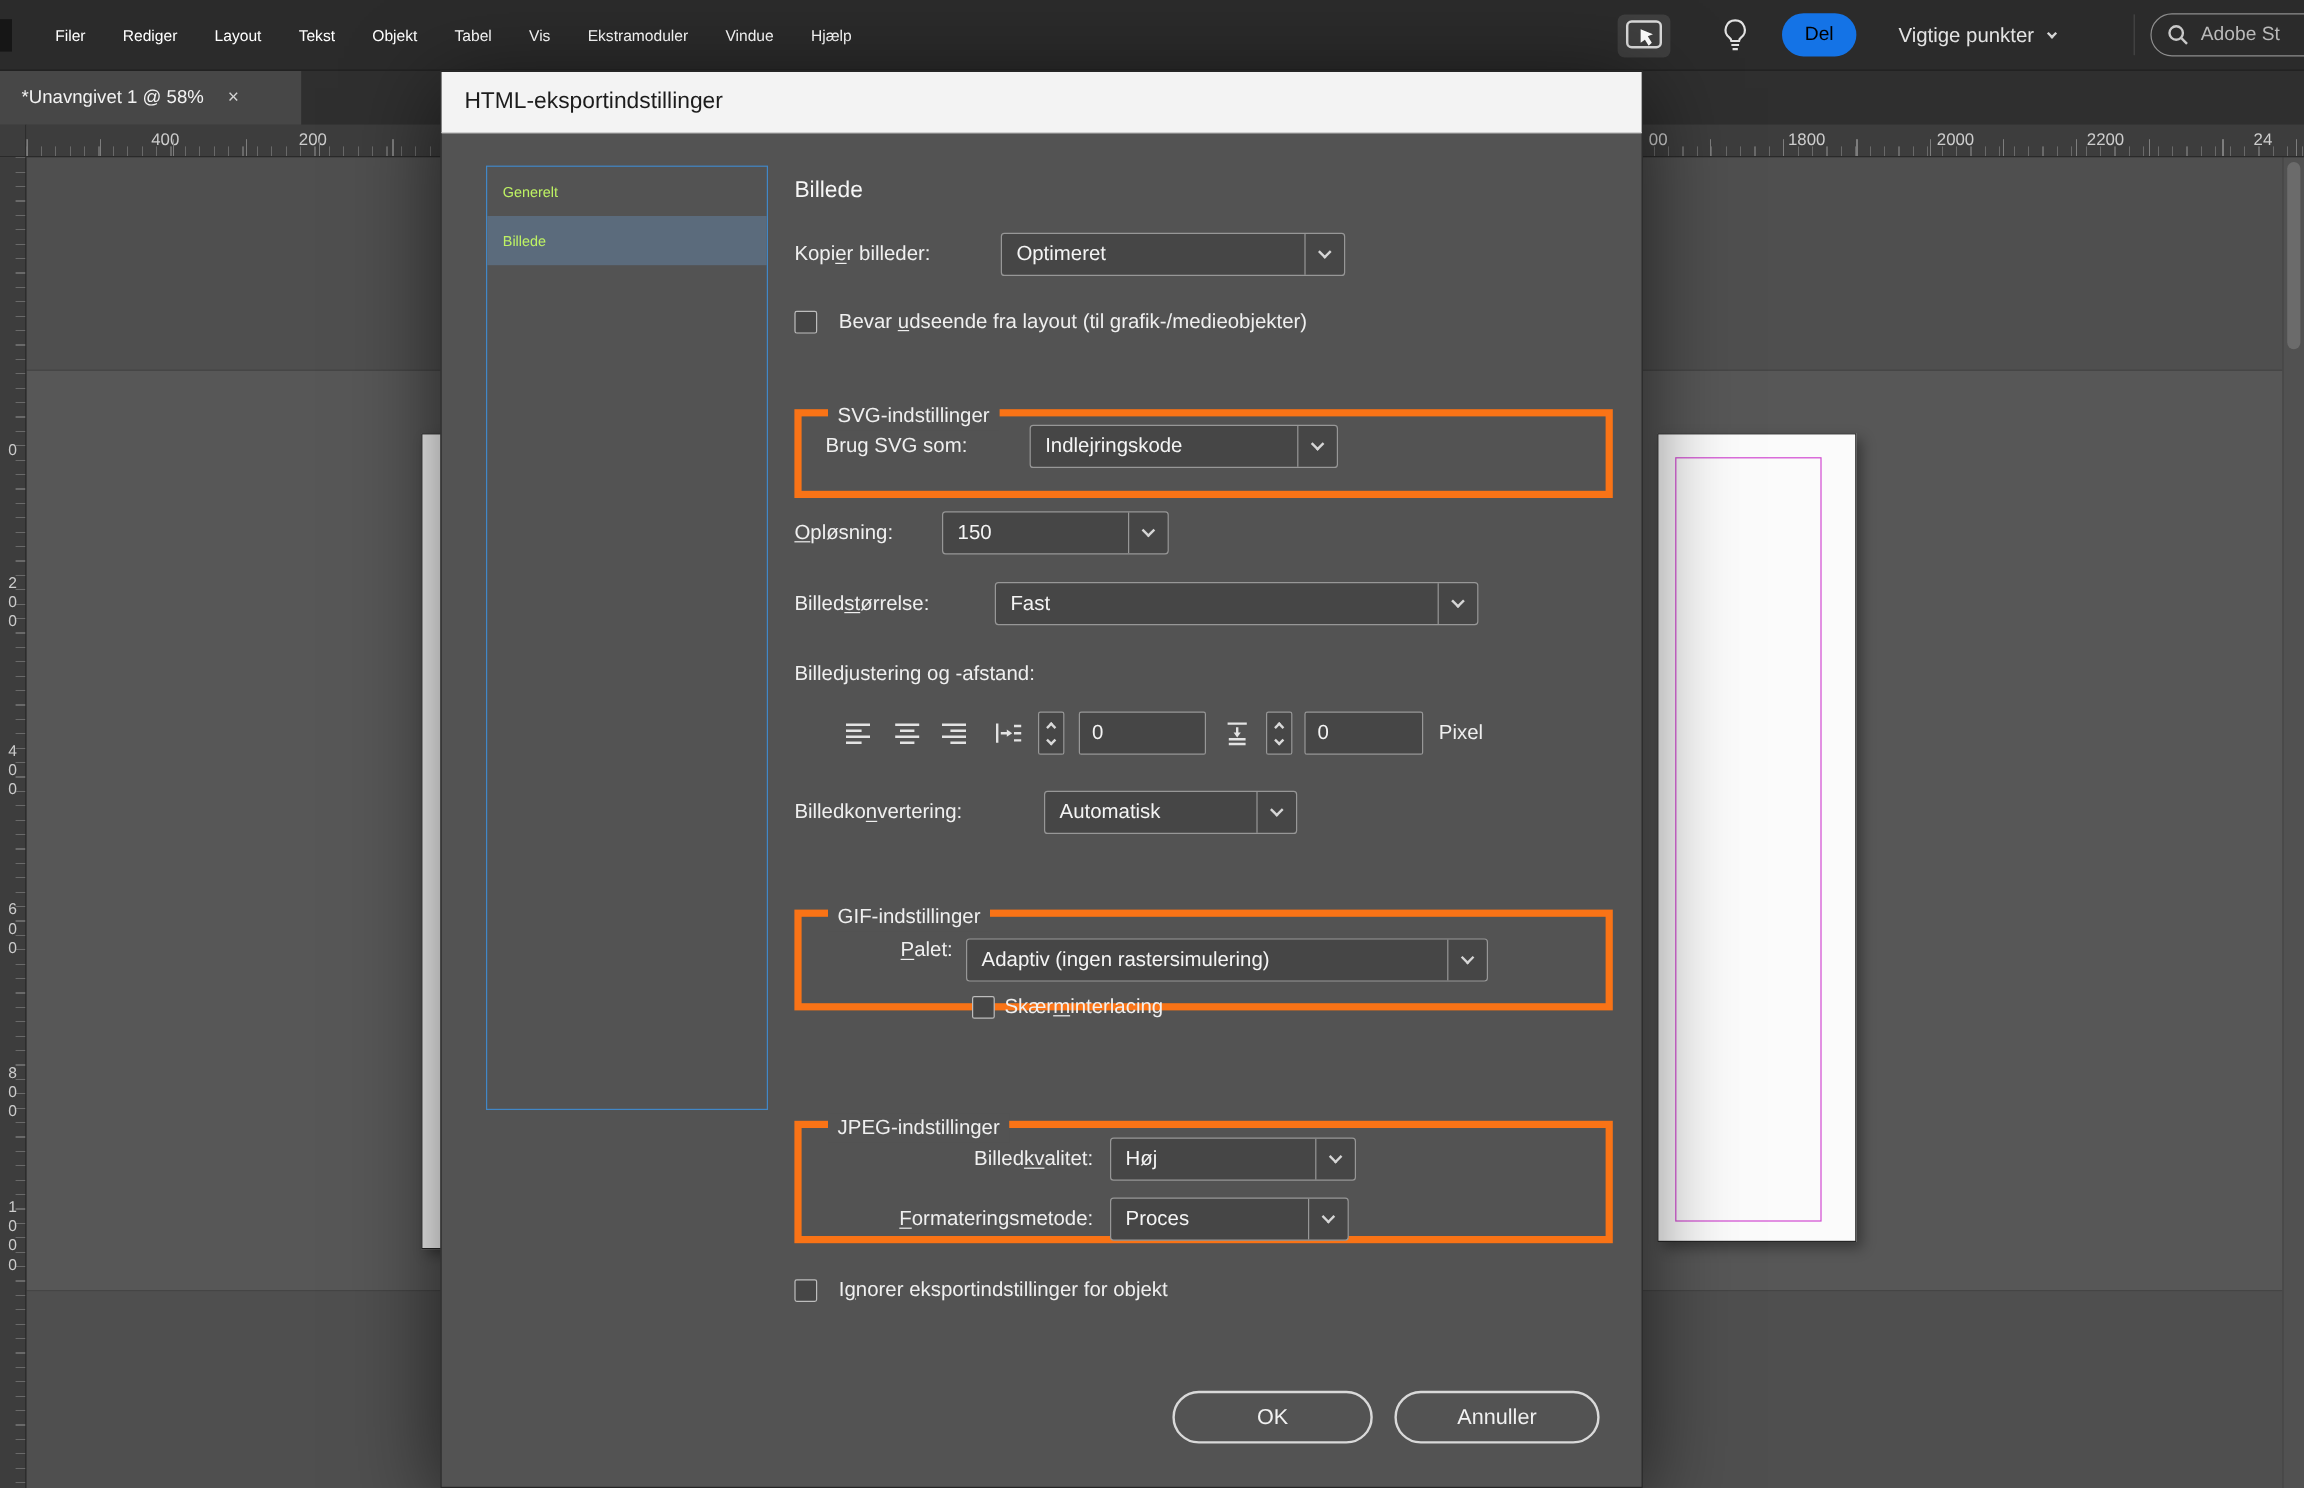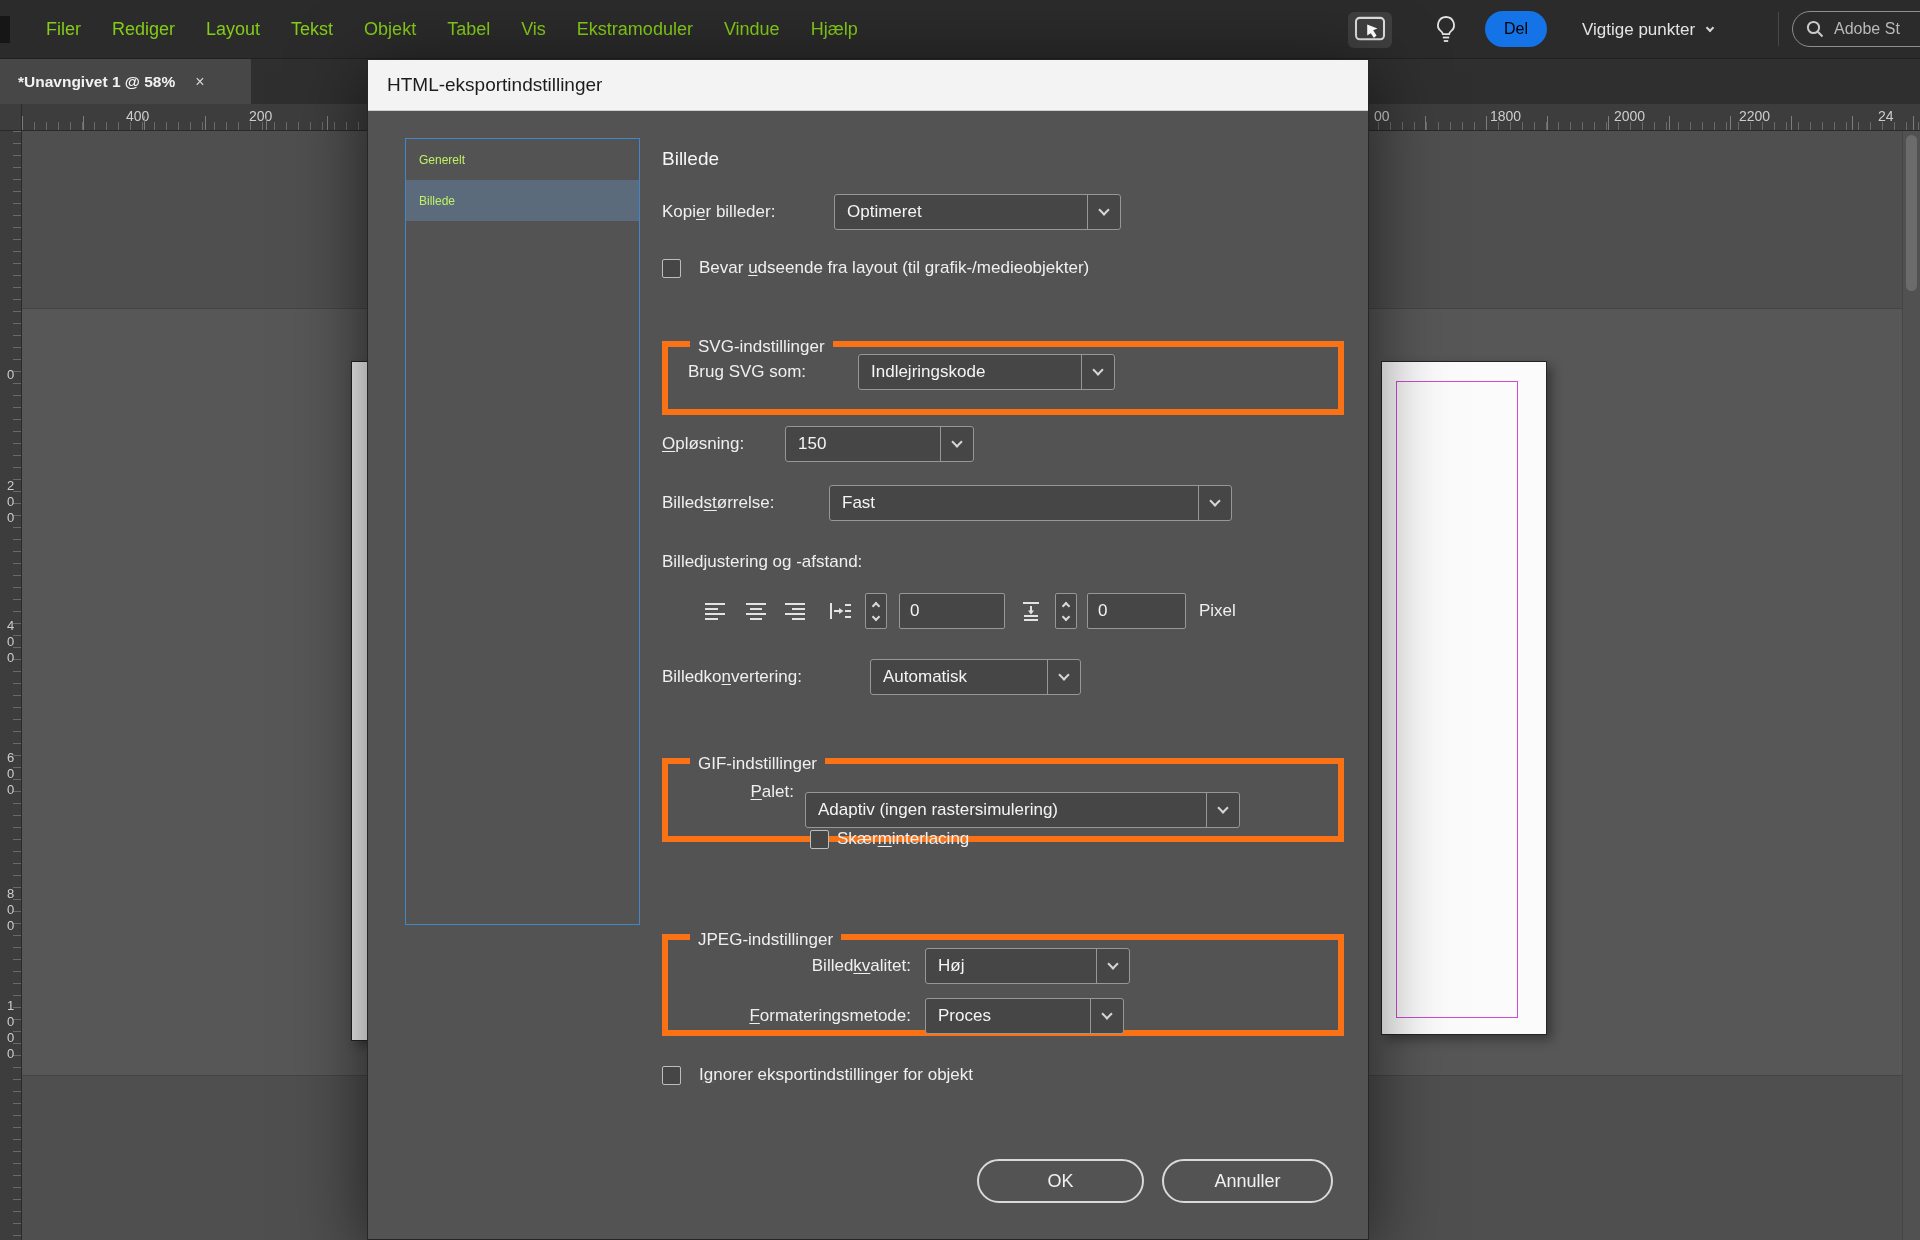--- a/index.html
+++ b/index.html
@@ -4,38 +4,38 @@
 <style>
   *{box-sizing:border-box;margin:0;padding:0}
   body{margin:0;background:#333}
   .screen{position:relative;width:1920px;height:1240px;overflow:hidden;background:#4f4f4f;
           font-family:"Liberation Sans",sans-serif;color:#eee}
 
   
   .menubar{position:absolute;left:0;top:0;width:1920px;height:59px;background:#2b2b2b;
            display:flex;align-items:center;gap:31px;padding-left:46px;z-index:20;border-bottom:1px solid #202020}
   .app-notch{position:absolute;left:0;top:16px;width:10px;height:27px;background:#161616}
-  .menu-item{font-size:18px;color:#84cc16;white-space:nowrap;flex:0 0 auto}
+  .menu-item{font-size:13px;color:#ffffff;white-space:nowrap;flex:0 0 auto}
   .mb-iconbtn{position:absolute;top:12px;height:36px;display:flex;align-items:center;justify-content:center;border-radius:6px}
   .share-pill{position:absolute;left:1485px;top:11px;width:62px;height:36px;border-radius:18px;
               display:flex;align-items:center;justify-content:center;color:#000000;font-size:16px}
   .workspace{position:absolute;left:1582px;top:0;height:59px;display:flex;align-items:center;gap:12px;
              color:#e3e3e3;font-size:17px}
   .chev{width:8px;height:8px;border-right:2px solid #d6d6d6;border-bottom:2px solid #d6d6d6;
         transform:rotate(45deg);margin-top:-4px;display:inline-block}
   .chev.small{width:6px;height:6px}
   .vdiv{position:absolute;left:1778px;top:12px;width:1px;height:34px;background:#474747}
   .stock{position:absolute;left:1792px;top:11px;width:190px;height:36px;border:1px solid #8e8e8e;
          border-radius:18px;display:flex;align-items:center;gap:9px;padding-left:12px;color:#b9b9b9;font-size:16px}
 
   
   .tabbar{position:absolute;left:0;top:59px;width:1920px;height:45px;background:#2f2f2f}
   .doc-tab{position:absolute;left:0;top:0;width:251px;height:45px;background:#474747;
            display:flex;align-items:center;padding-left:18px;gap:14px}
-  .doc-tab .title{font-size:15.5px;font-weight:bold;color:#f2f2f2;white-space:nowrap}
+  .doc-tab .title{font-size:15.5px;font-weight:normal;color:#f2f2f2;white-space:nowrap}
   .doc-tab .close{font-size:16px;color:#d5d5d5;margin-left:6px}
 
   
   .corner{position:absolute;left:0;top:104px;width:22px;height:27px;background:#3d3d3d;
           border-right:1px solid #2a2a2a;border-bottom:1px solid #2a2a2a;z-index:5}
   .ruler-h{position:absolute;left:22px;top:104px;right:0;height:27px;background:#3d3d3d;
            border-bottom:1px solid #2a2a2a;z-index:5}
   .ruler-h::before{content:"";position:absolute;left:0;right:0;bottom:0;height:8px;
            background:repeating-linear-gradient(to right,#696969 0 1px,transparent 1px 12px)}
   .ruler-h::after{content:"";position:absolute;left:0;right:0;bottom:0;height:14px;
@@ -298,21 +298,21 @@
     <div class="dd" style="left:502px;top:599px;width:211px">
       <span class="dd-val">Automatisk</span>
       <span class="dd-btn">
           <i class="chev"></i>
         </span>
     </div>
 
     <div class="grp" style="left:294px;top:698px;width:682px;height:84px">
       <span class="legend">GIF-indstillinger</span>
       <span class="lbl r" style="left:0;top:16px;width:126px"><span></span><span class="mn">P</span><span>alet:</span></span>
-      <div class="dd" style="left:137px;top:28px;width:435px">
+      <div class="dd" style="left:137px;top:18px;width:435px">
         <span class="dd-val">Adaptiv (ingen rastersimulering)</span>
         <span class="dd-btn">
             <i class="chev"></i>
           </span>
       </div>
       <div class="cb" style="left:142px;top:66px"></div>
       <span class="lbl" style="left:169px;top:63px"><span>Skær</span><span class="mn">m</span><span>interlacing</span></span>
     </div>
 
     <div class="grp" style="left:294px;top:874px;width:682px;height:102px">

